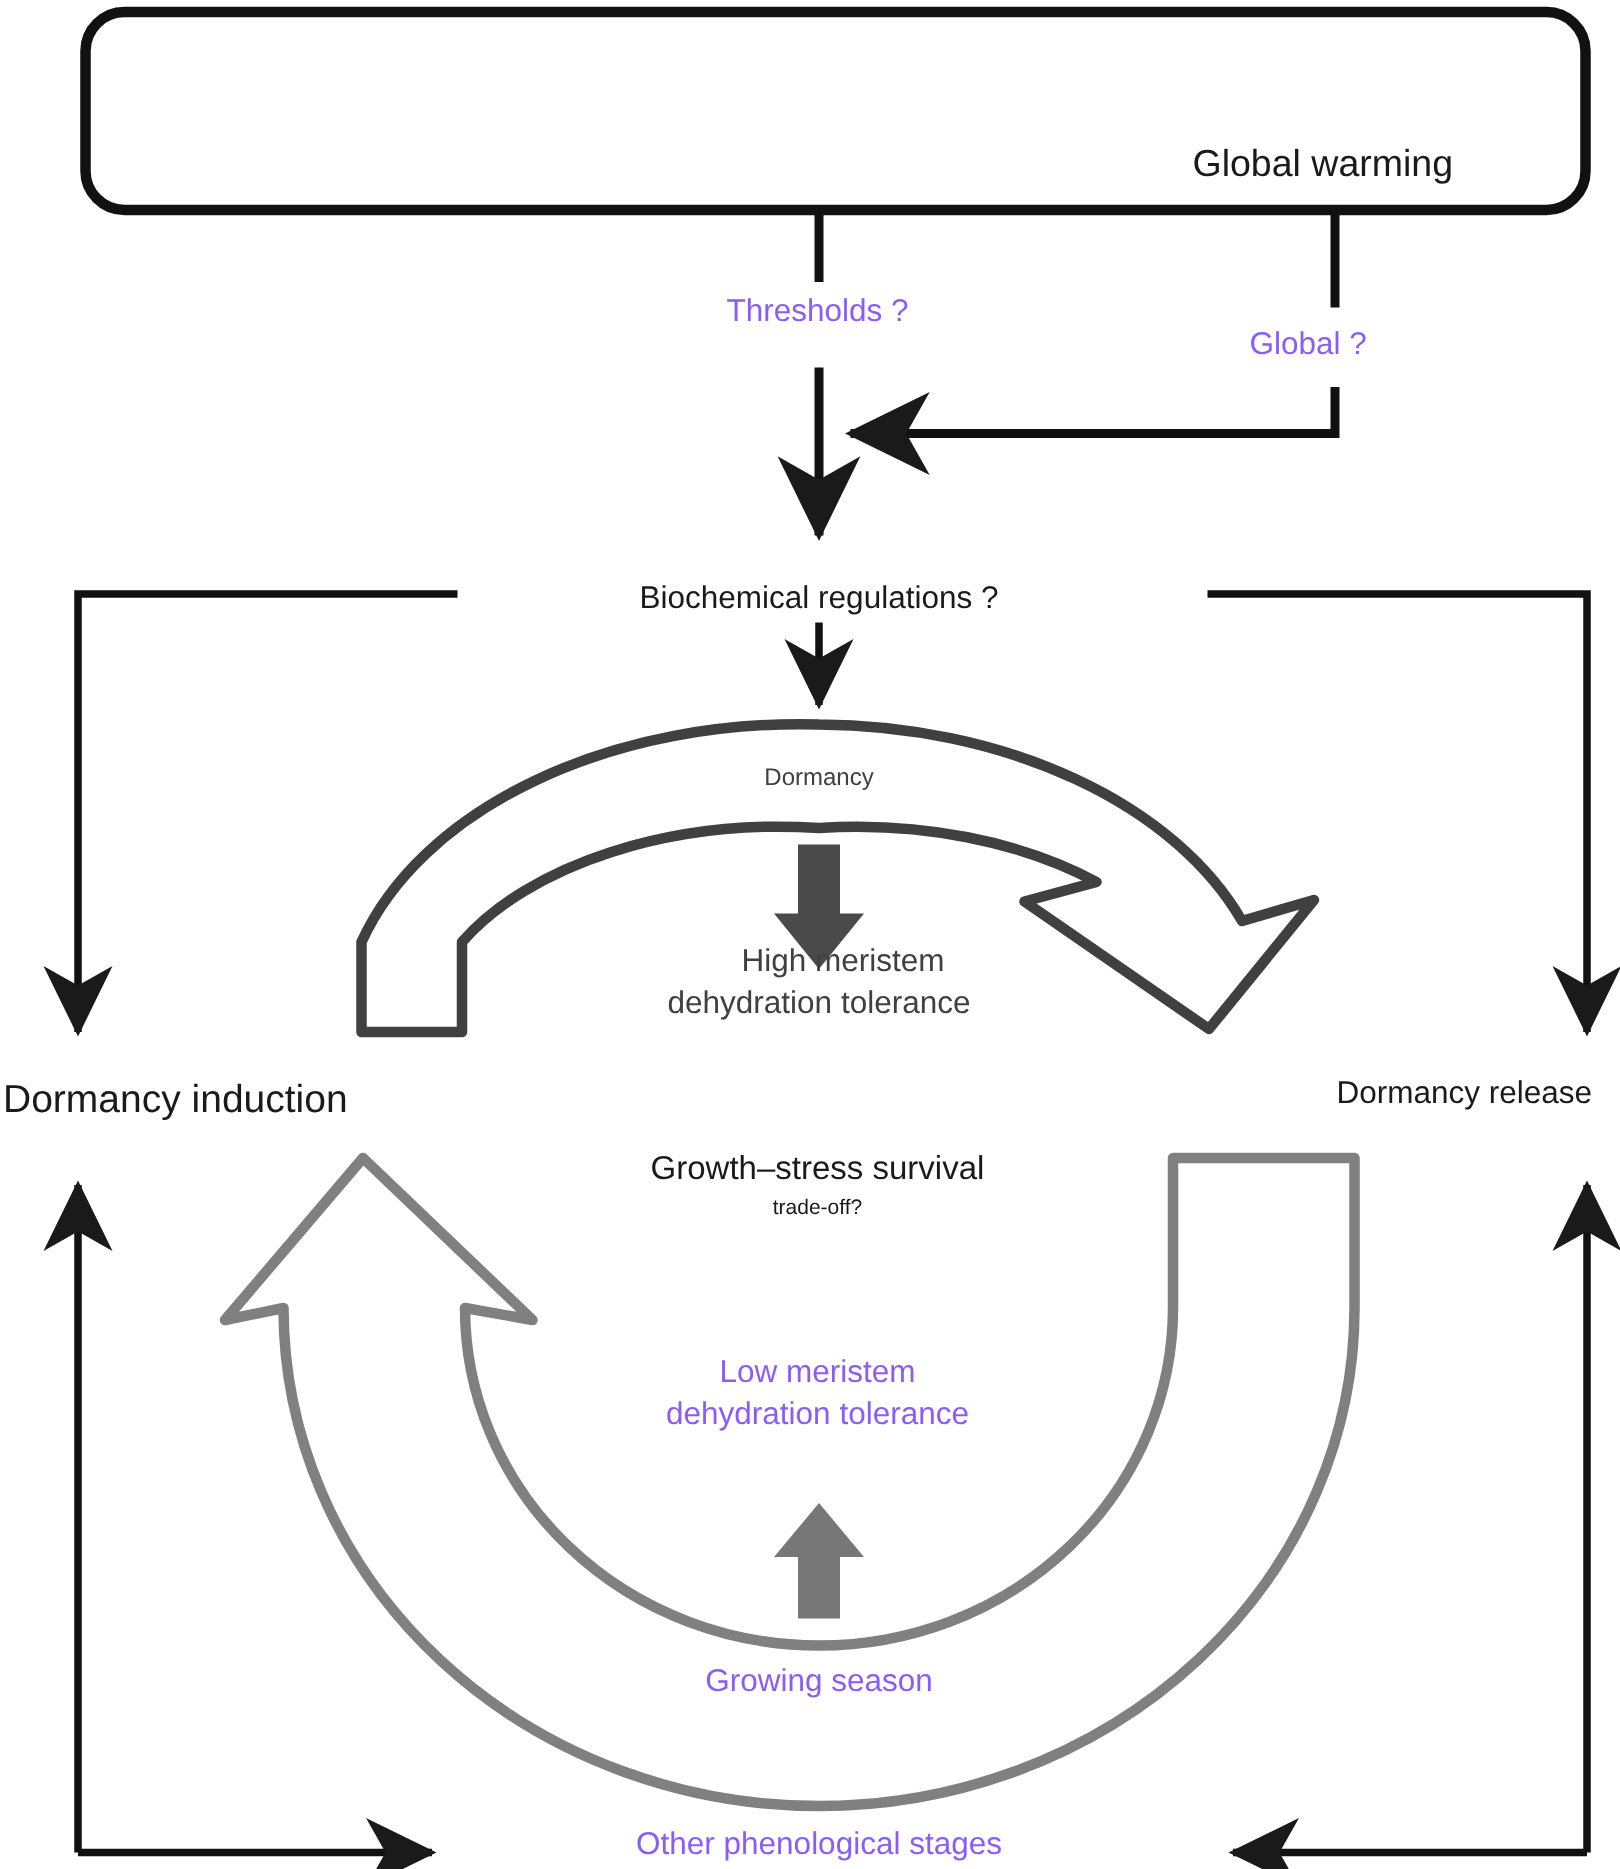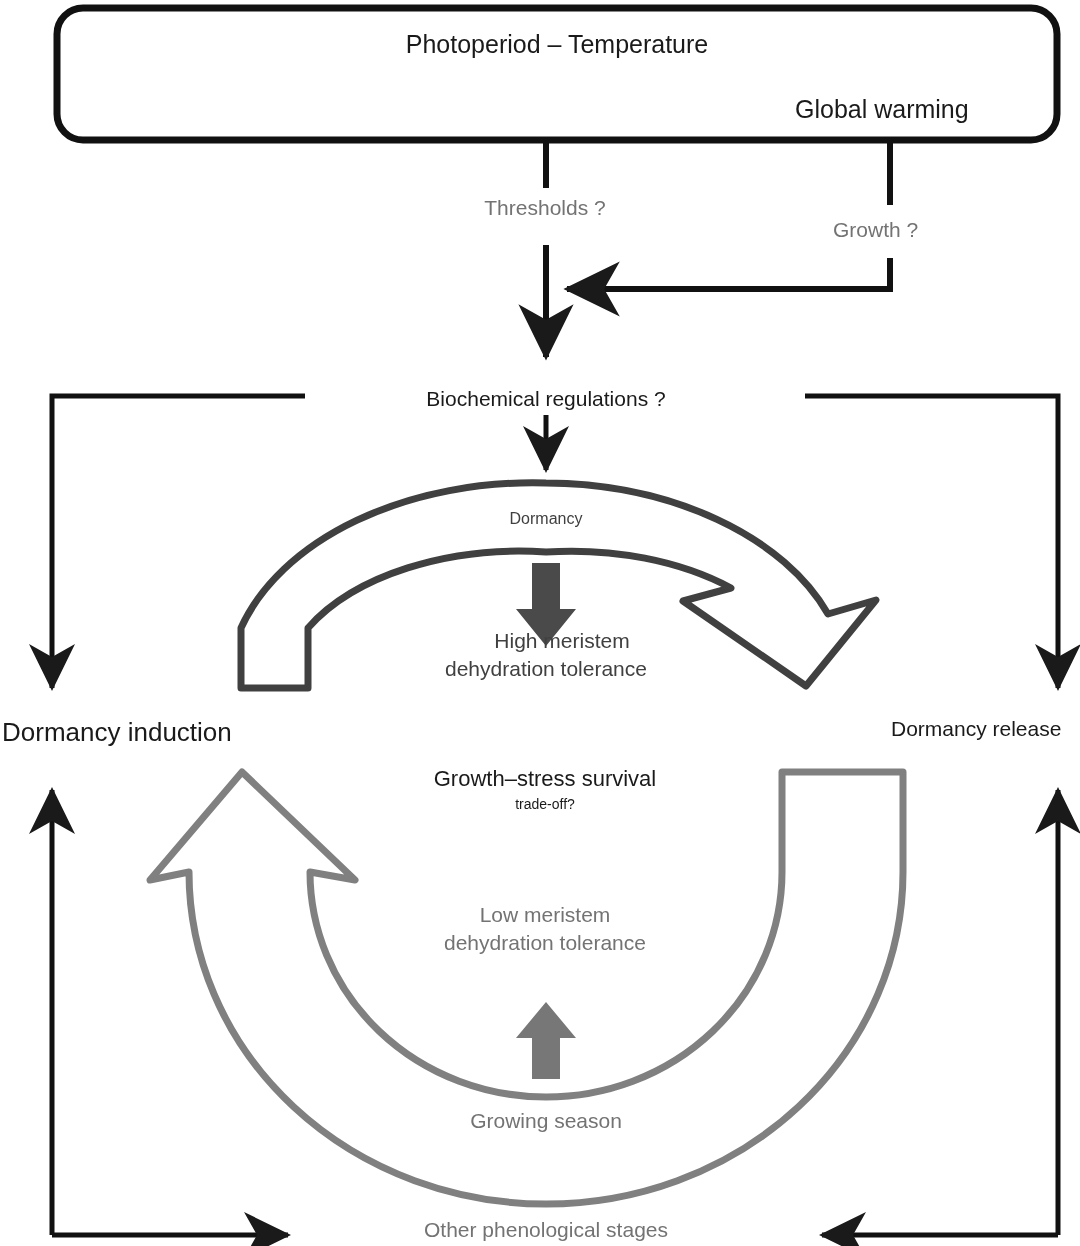--- a/index.html
+++ b/index.html
@@ -6,21 +6,21 @@
   body{
     width:1080px;height:1246px;
     font-family:"Liberation Sans","DejaVu Sans",sans-serif;
     overflow:hidden;
   }
   #stage{position:relative;width:1080px;height:1246px;background:#fff;}
   #stage svg{position:absolute;top:0;left:0;width:1080px;height:1246px;}
   .lbl{position:absolute;white-space:pre;line-height:1.18;}
   .c-dark{color:#1a1a1a;}
   .c-mid{color:#404040;}
-  .c-gray{color:#737373;}
+  .c-gray{color:#8b5cf6;}
   .center{text-align:center;transform:translateX(-50%);}
 </style>
 </head>
 <body>
 
 <div id="stage">
 
   <svg viewBox="0 0 1080 1246" xmlns="http://www.w3.org/2000/svg">
     <defs>
       <marker id="ahBlack" markerWidth="12" markerHeight="12" refX="9.4" refY="5" orient="auto" markerUnits="strokeWidth">
@@ -73,27 +73,26 @@
              L 355,880
              L 310,872
              A 236,225 0 0 0 546,1097
              A 236,225 0 0 0 782,872
              L 782,772
              Z" fill="#ffffff" stroke="#808080" stroke-width="7" stroke-linejoin="round" stroke-linecap="round"></path>
 
     <path d="M 532,1079 L 532,1038 L 516,1038 L 546,1002 L 576,1038 L 560,1038 L 560,1079 Z" fill="#777777"></path>
   </svg>
 
-  <div class="lbl c-dark center" style="left:557px;top:30px;font-size:25px;">Photoperiod – Temperature</div>
 
   <div class="lbl c-dark" style="left:795px;top:95px;font-size:25px;">Global warming</div>
 
   <div class="lbl c-gray center" style="left:545px;top:196px;font-size:21px;">Thresholds ?</div>
 
-  <div class="lbl c-gray" style="left:833px;top:218px;font-size:21px;">Growth ?</div>
+  <div class="lbl c-gray" style="left:833px;top:218px;font-size:21px;">Global ?</div>
 
   <div class="lbl c-dark center" style="left:546px;top:387px;font-size:21px;">Biochemical regulations ?</div>
 
   <div class="lbl c-mid center" style="left:546px;top:510px;font-size:16px;">Dormancy</div>
 
   <div class="lbl c-mid center" style="left:562px;top:629px;font-size:21px;">High meristem</div>
   <div class="lbl c-mid center" style="left:546px;top:657px;font-size:21px;">dehydration tolerance</div>
 
   <div class="lbl c-dark" style="left:2px;top:717px;font-size:26px;">Dormancy induction</div>
 

